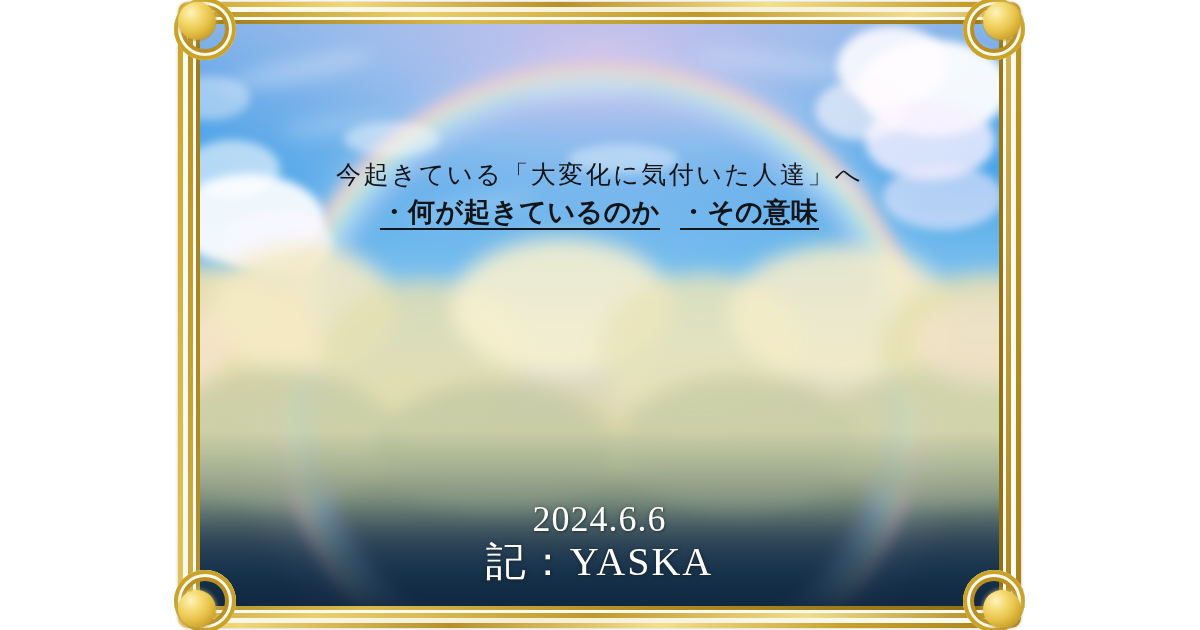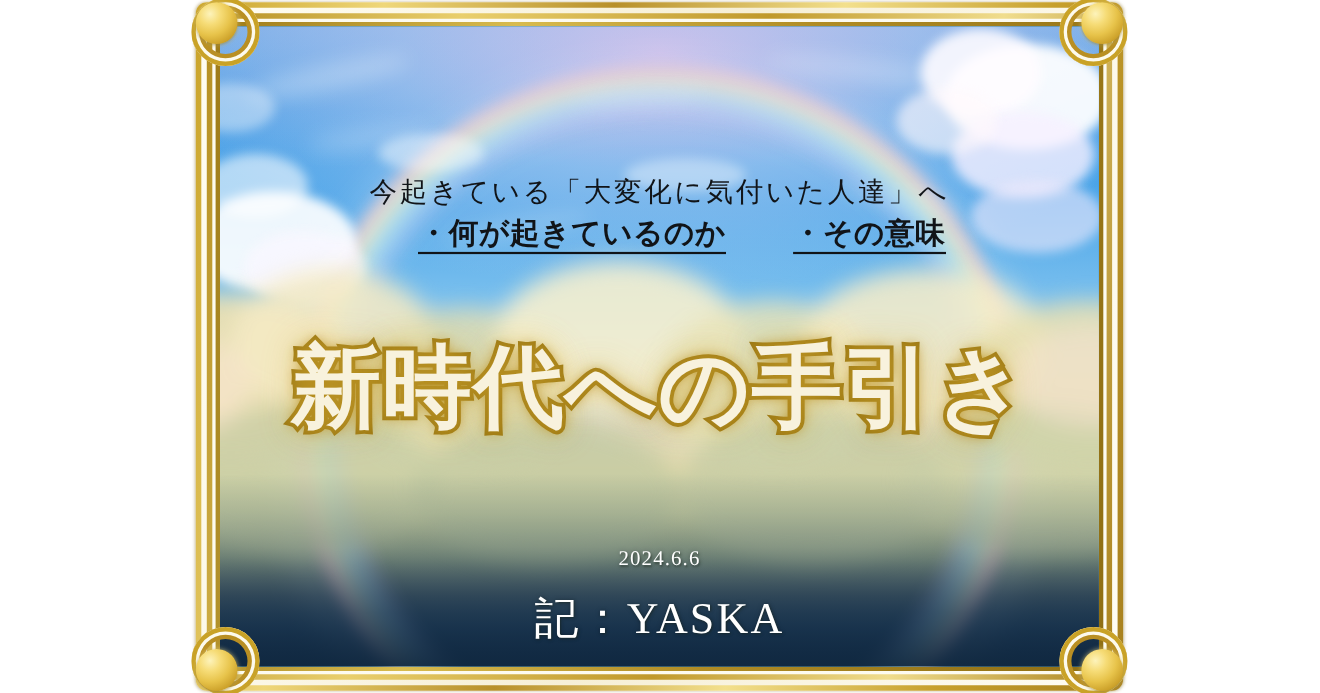--- a/index.html
+++ b/index.html
@@ -214,21 +214,20 @@
   }
   .sub2 {
     top: 170px;
     font-size: 27px;
     font-weight: 700;
     letter-spacing: 0.5px;
   }
   .sub2 span.u {
     border-bottom: 2.5px solid #111418;
     padding-bottom: 1px;
-    margin-left: 41px;
   }
   .sub3 {
     top: 208px;
     font-size: 23px;
     letter-spacing: 5px;
     font-weight: 400;
   }
 
   .main-title {
     position: absolute;
@@ -251,21 +250,21 @@
 
   .credit {
     position: absolute;
     left: 0; right: 0;
     text-align: center;
     color: #ffffff;
     font-family: "Liberation Serif", serif;
     white-space: nowrap;
     text-shadow: 1px 1px 2px rgba(30,40,30,.55), 0 0 5px rgba(0,0,0,.25);
   }
-  .credit-date { top: 474px; font-size: 19px; letter-spacing: 1px; }
+  .credit-date { top: 474px; font-size: 36px; letter-spacing: 1px; }
   .credit-author { top: 510px; font-size: 40px; letter-spacing: 2px; }
 </style>
 </head>
 <body>
 
 <div id="slide">
 
   <div class="frame">
 
     <div class="ring ring-outer"></div>
@@ -324,21 +323,20 @@
 
       <div class="text-layer">
 
         <div class="sub sub1">今起きている「大変化に気付いた人達」へ</div>
 
         <div class="sub sub2">
           <span class="u">・何が起きているのか</span>&nbsp;&nbsp;<span class="u">・その意味</span>
         </div>
 
 
-        <div class="main-title">新時代への手引き</div>
 
         <div class="credit credit-date">2024.6.6</div>
 
         <div class="credit credit-author">記：YASKA</div>
 
       </div>
     </div>
 
     <div class="corner c-tl">
       <div class="arc"></div>

